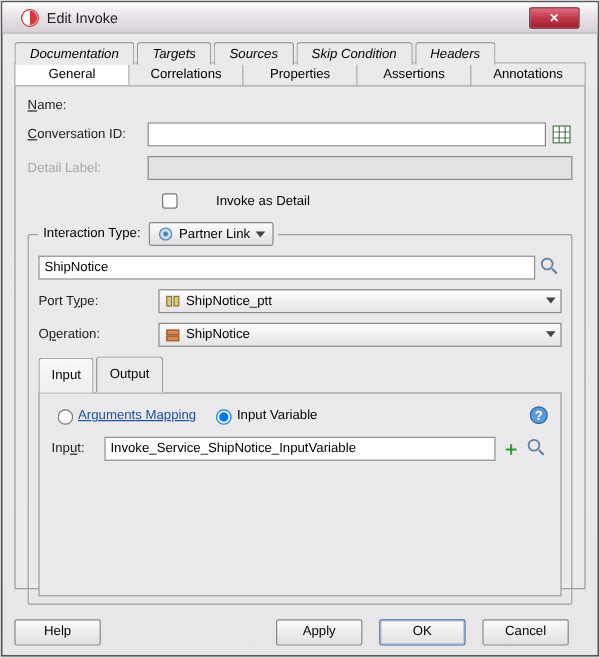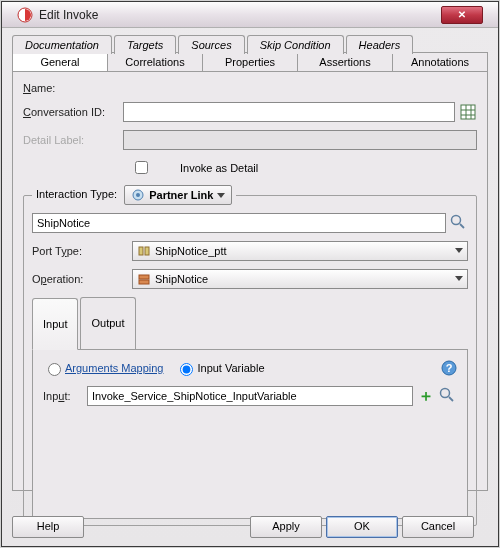--- a/index.html
+++ b/index.html
@@ -27,30 +27,30 @@
   .txt.dis { background: #e4e2e4; }
   .icon-btn { width: 18px; height: 18px; margin-left: 4px; display:flex; align-items:center; justify-content:center; cursor:pointer; }
   .chkrow { margin-left: 108px; display:flex; align-items:center; margin-bottom:8px;gap:28px;}
   .chkrow input { margin-right:4px; }
   fieldset { border: 1px solid #a0a0a0; border-radius: 2px; padding: 8px 8px 6px 8px; margin: 0 0 8px 0; }
   legend { padding: 0 4px; }
   .sel { flex:1; height: 20px; border: 1px solid #8a8a8a; background: linear-gradient(to bottom,#fefefe,#e6e4e6); display:flex; align-items:center; padding: 0 4px; cursor:pointer; position:relative;}
   .sel .arrow { position:absolute; right:4px; top:6px; width:0;height:0;border-left:4px solid transparent;border-right:4px solid transparent;border-top:5px solid #444;}
   .mini-icon { width:14px; height:14px; margin-right:4px; display:inline-flex; align-items:center; justify-content:center;}
   .subtabs { display:flex; margin-top:4px; }
-  .subtab { padding:19px 10px; border:1px solid #9c9c9c; border-bottom:none; background:#ece9ec; margin-right:2px; cursor:pointer; border-radius:3px 3px 0 0;}
+  .subtab { padding:8px 10px; border:1px solid #9c9c9c; border-bottom:none; background:#ece9ec; margin-right:2px; cursor:pointer; border-radius:3px 3px 0 0;}
   .subtab.active { background: linear-gradient(to bottom,#fafafa,#f0eef0); border-bottom:1px solid #f0eef0; position:relative; top:1px;}
   .subpane { border:1px solid #9c9c9c; padding:10px; background:#ece9ec; height:170px;}
   .radio-row { display:flex; align-items:center; margin-bottom:10px;}
   .radio-row label { display:flex; align-items:center; margin-right:12px; cursor:pointer;}
   .radio-row input { margin-right:4px;}
   .link { color:#1a4fa0; text-decoration:underline; }
   .help-icon { margin-left:auto; width:16px; height:16px; }
   .button-bar { position:absolute; bottom:8px; left:10px; right:24px; display:flex; align-items:center;}
-  .btn { min-width:72px; height:22px; border:1px solid #8a8a8a; background:linear-gradient(to bottom,#fcfbfc,#e2dfe2); border-radius:2px; cursor:pointer; padding:0 10px; text-align:center; line-height:19px; margin-left:4px;}
+  .btn { min-width:72px; height:22px; border:1px solid #8a8a8a; background:linear-gradient(to bottom,#fcfbfc,#e2dfe2); border-radius:2px; cursor:pointer; padding:0 10px; text-align:center; line-height:19px; margin-left:14px;}
   .btn.default { border:1px solid #4a6fa8; box-shadow: inset 0 0 0 1px #a8c4e8; }
   .plus { color:#2a9a2a; font-weight:bold; font-size:16px; }
   .mag { display:inline-block; }
   .mag svg { display:block; }
   .partner-btn { height:20px; border:1px solid #8a8a8a; background:linear-gradient(to bottom,#fcfbfc,#e2dfe2); display:flex; align-items:center; padding:0 6px; cursor:pointer; border-radius:2px;}
   .partner-btn .arrow { margin-left:4px; width:0;height:0;border-left:4px solid transparent;border-right:4px solid transparent;border-top:5px solid #444;}
   .grid-icon svg { display:block; }
 </style>
 </head>
 <body>
@@ -109,21 +109,21 @@
         <input class="txt dis" disabled="" value="" style="">
       </div>
       <div class="chkrow">
         <input type="checkbox" style="">
         <span>Invoke as Detail</span>
       </div>
 
       <fieldset>
         <legend>
           <span>Interaction Type:</span>
-          <span class="partner-btn" style="display:inline-flex; vertical-align:middle; margin-left:4px;font-weight:bold;">
+          <span class="partner-btn" style="display:inline-flex; vertical-align:middle; margin-left:4px;">
             <span class="mini-icon">
               <svg width="12" height="12">
                   <circle cx="6" cy="6" r="5" fill="#c8dff0" stroke="#5080b0"></circle>
                   <circle cx="6" cy="6" r="2" fill="#5080b0"></circle>
                 </svg>
             </span>
             <span>Partner Link</span>
             <span class="arrow"></span>
           </span>
         </legend>

